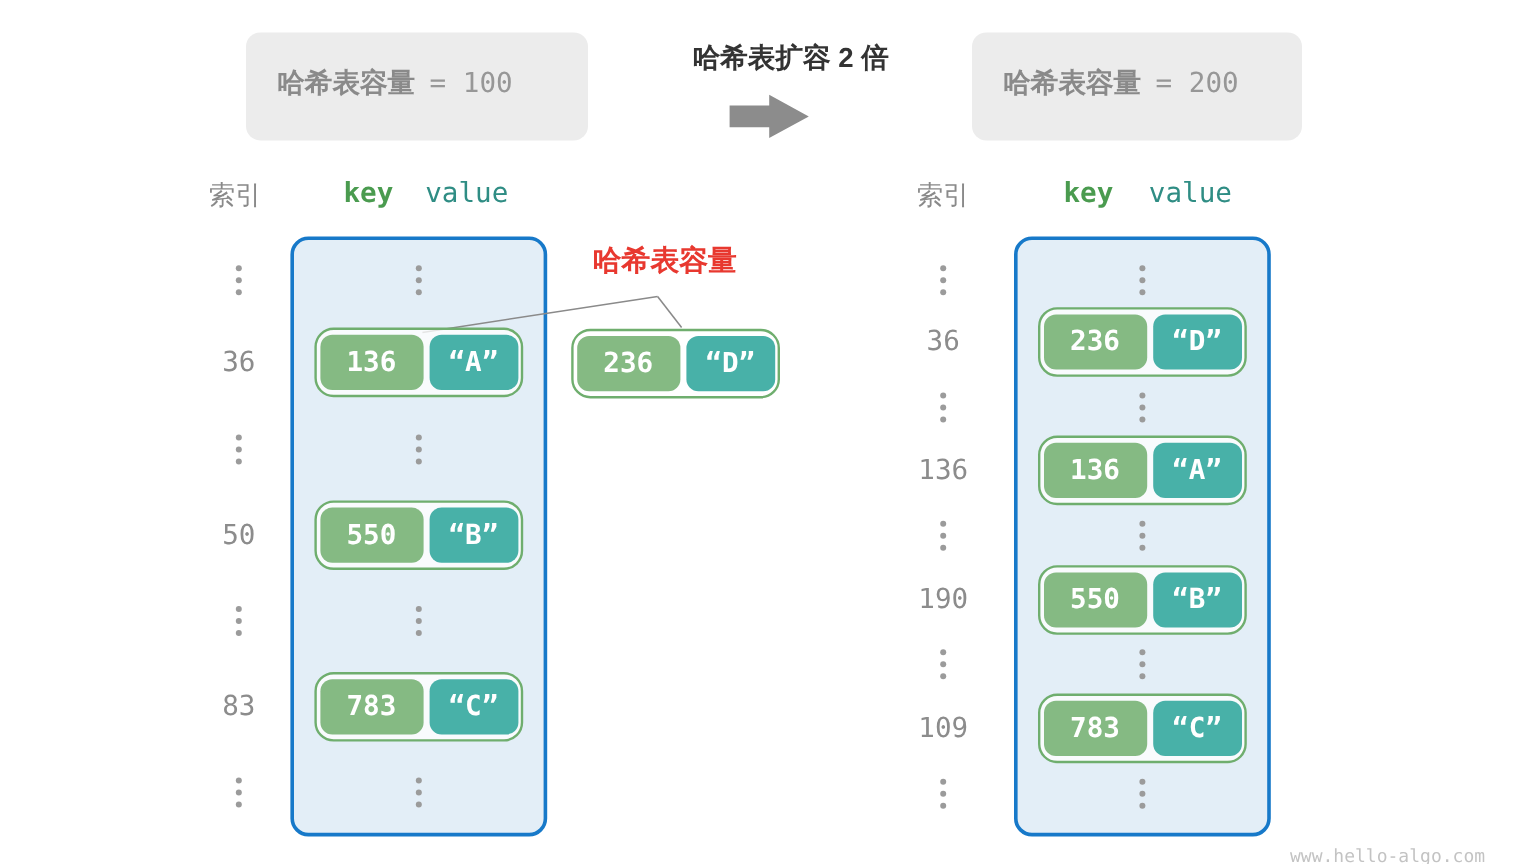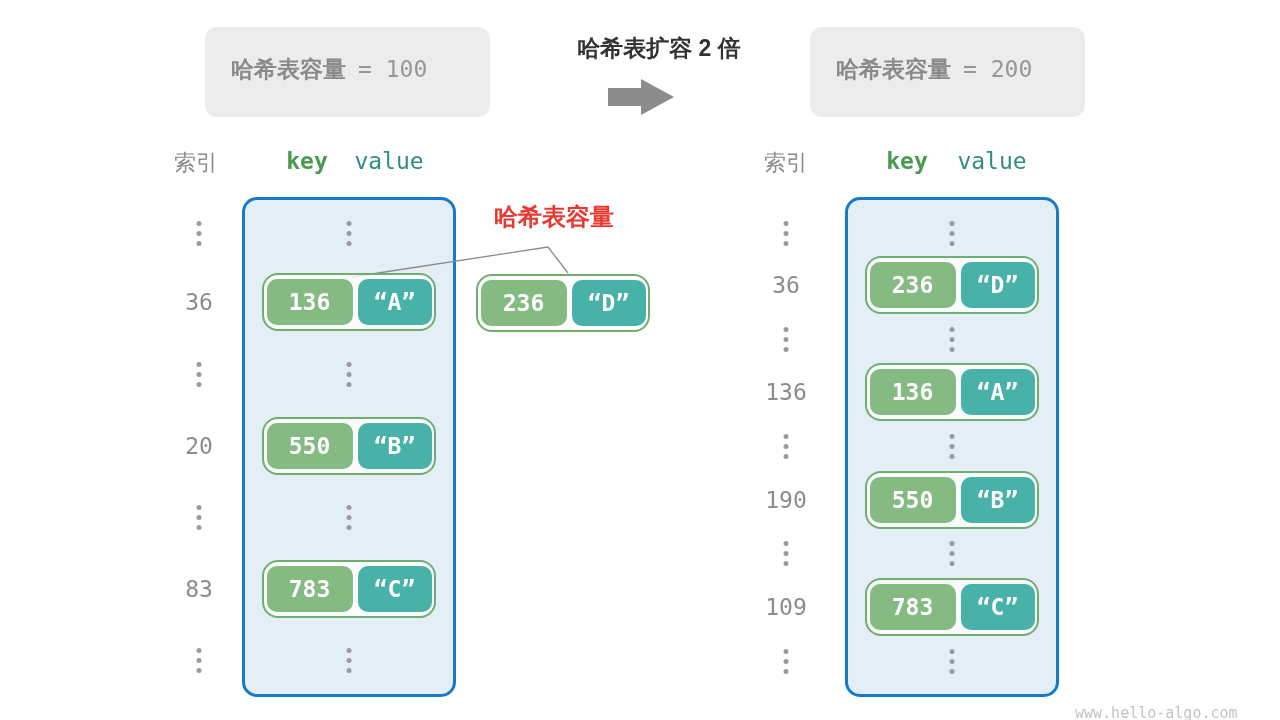--- a/index.html
+++ b/index.html
@@ -103,21 +103,21 @@
       <i></i>
       <i></i>
       <i></i>
     </div>
   <div class="dots abs" style="left:349px;top:362px;">
       <i></i>
       <i></i>
       <i></i>
     </div>
 
-  <div class="index-label abs" style="left:199px;top:417px;">20</div>
+  <div class="index-label abs" style="left:199px;top:417px;">50</div>
   <div class="pair abs" style="left:349px;top:417px;">
     <div class="keybox">550</div>
     <div class="valuebox">“B”</div>
   </div>
 
   <div class="dots abs" style="left:199px;top:505px;">
       <i></i>
       <i></i>
       <i></i>
     </div>

